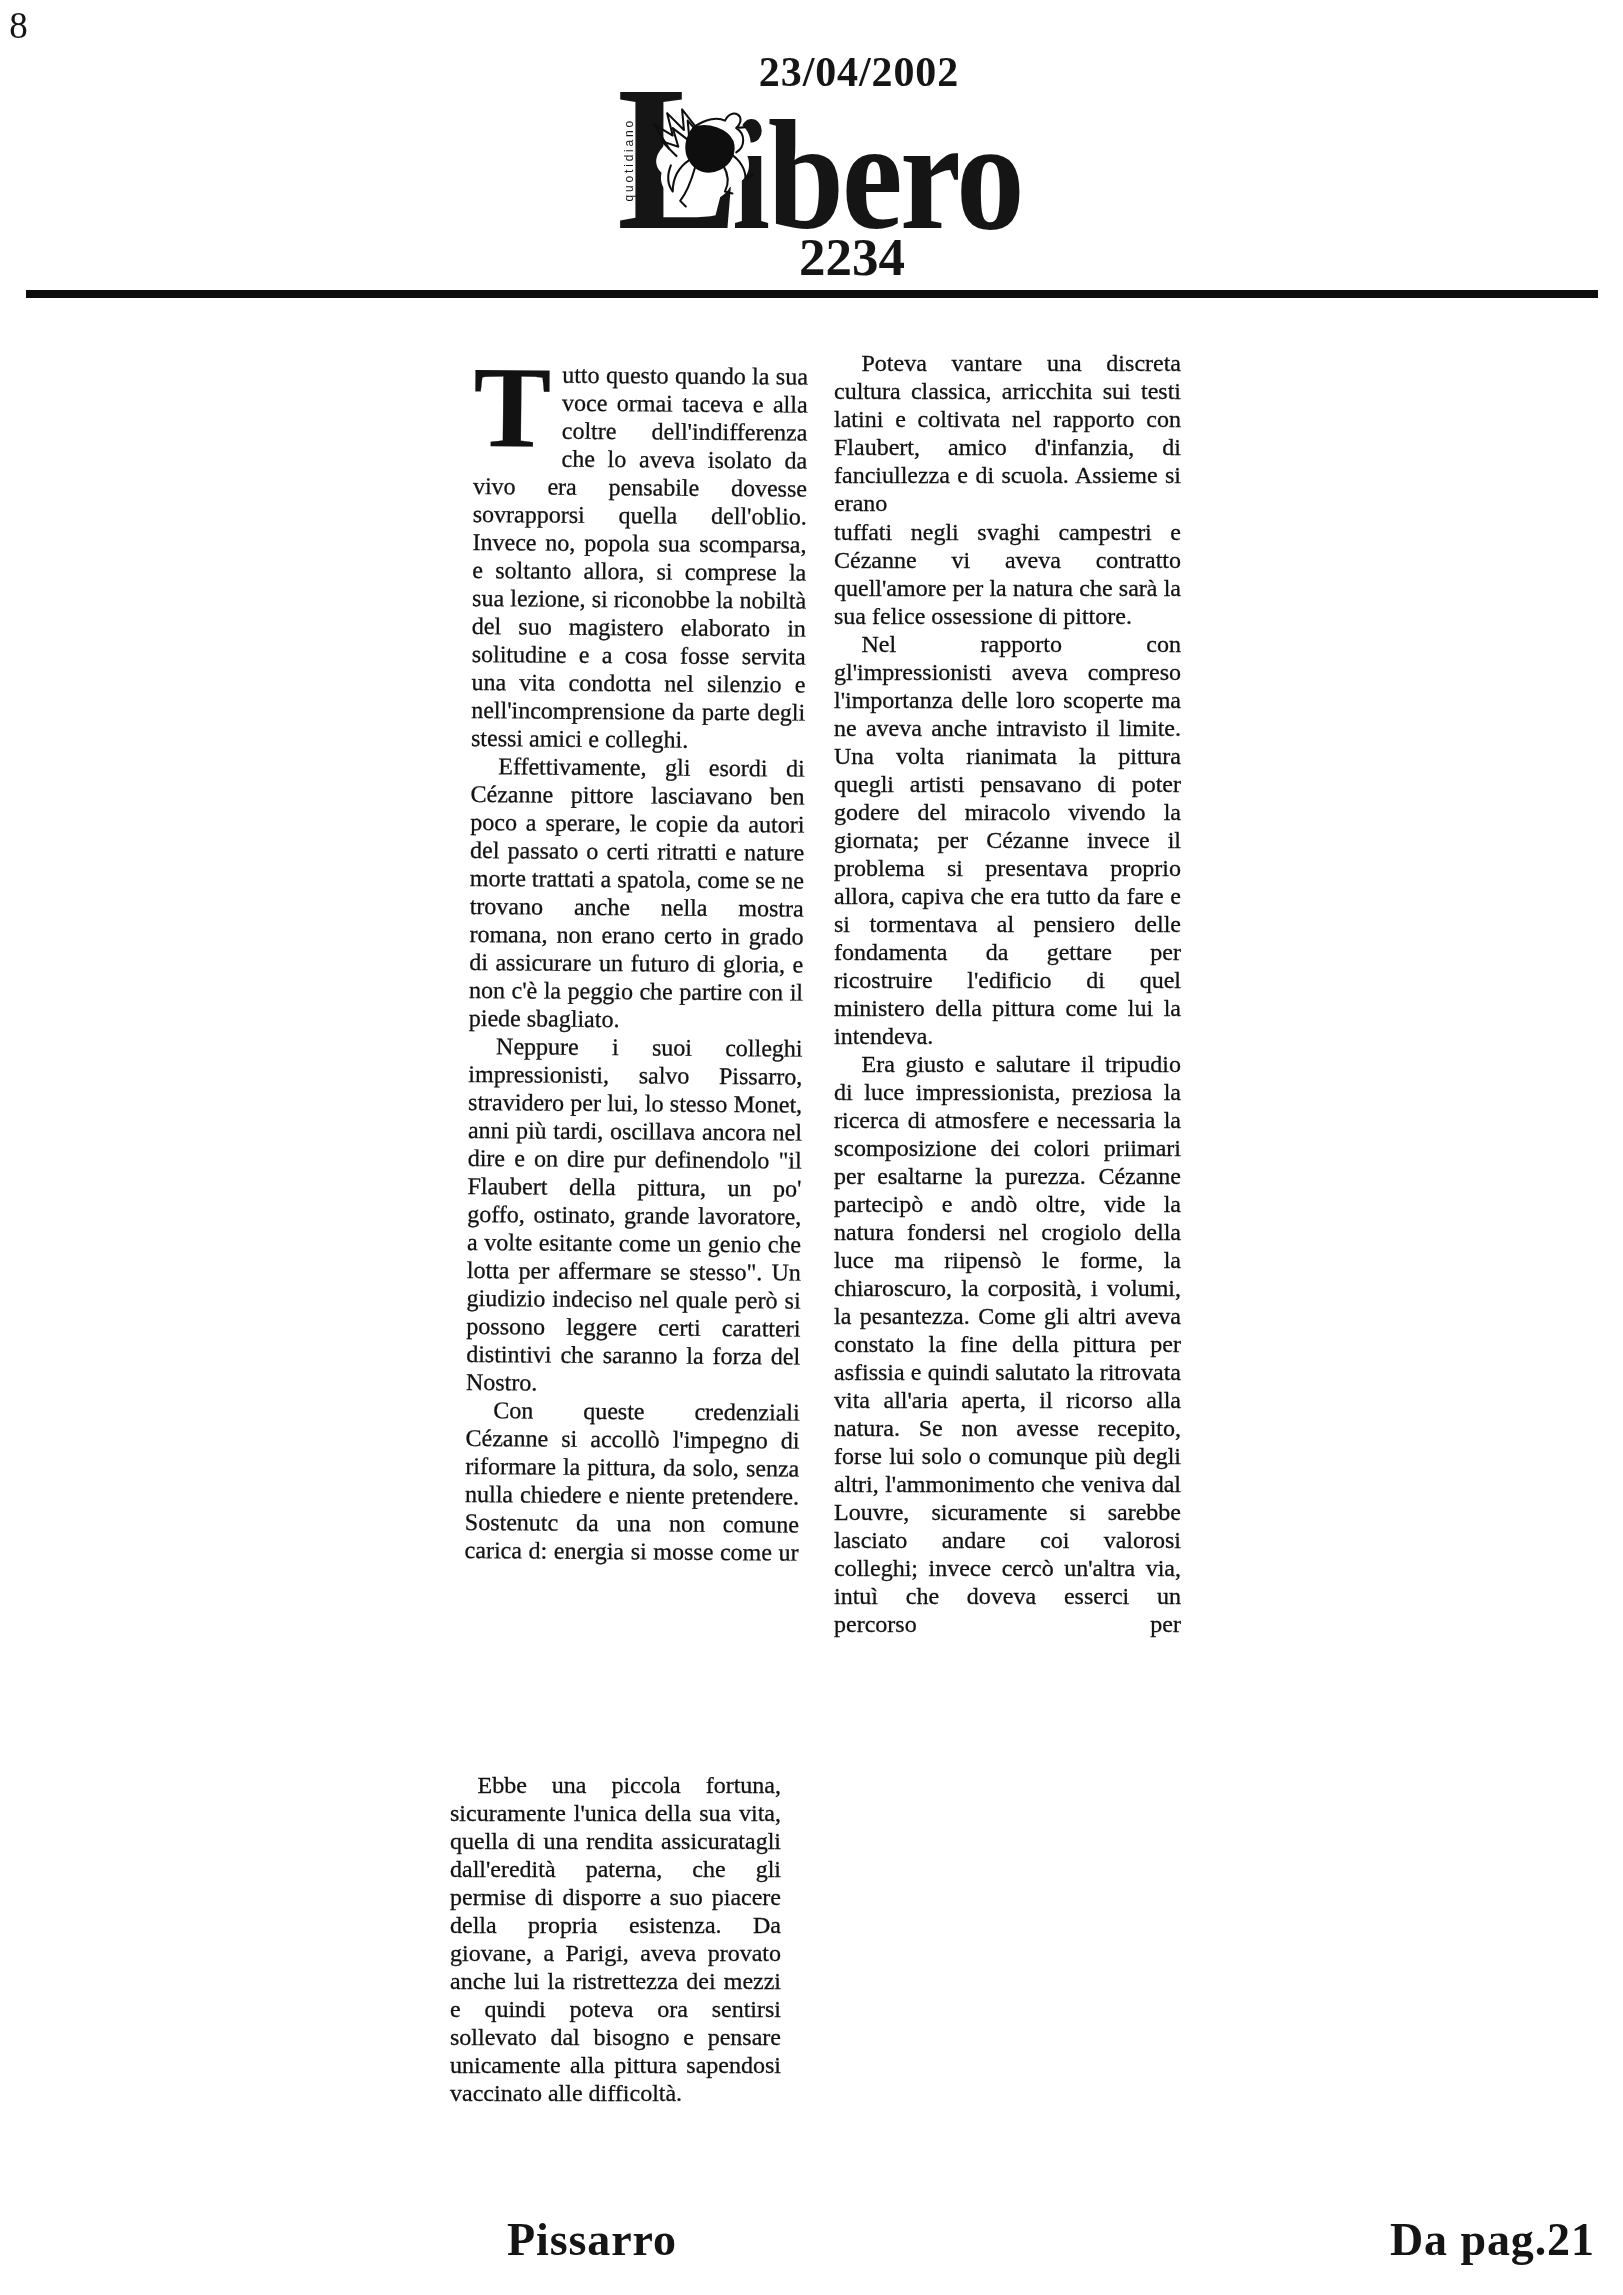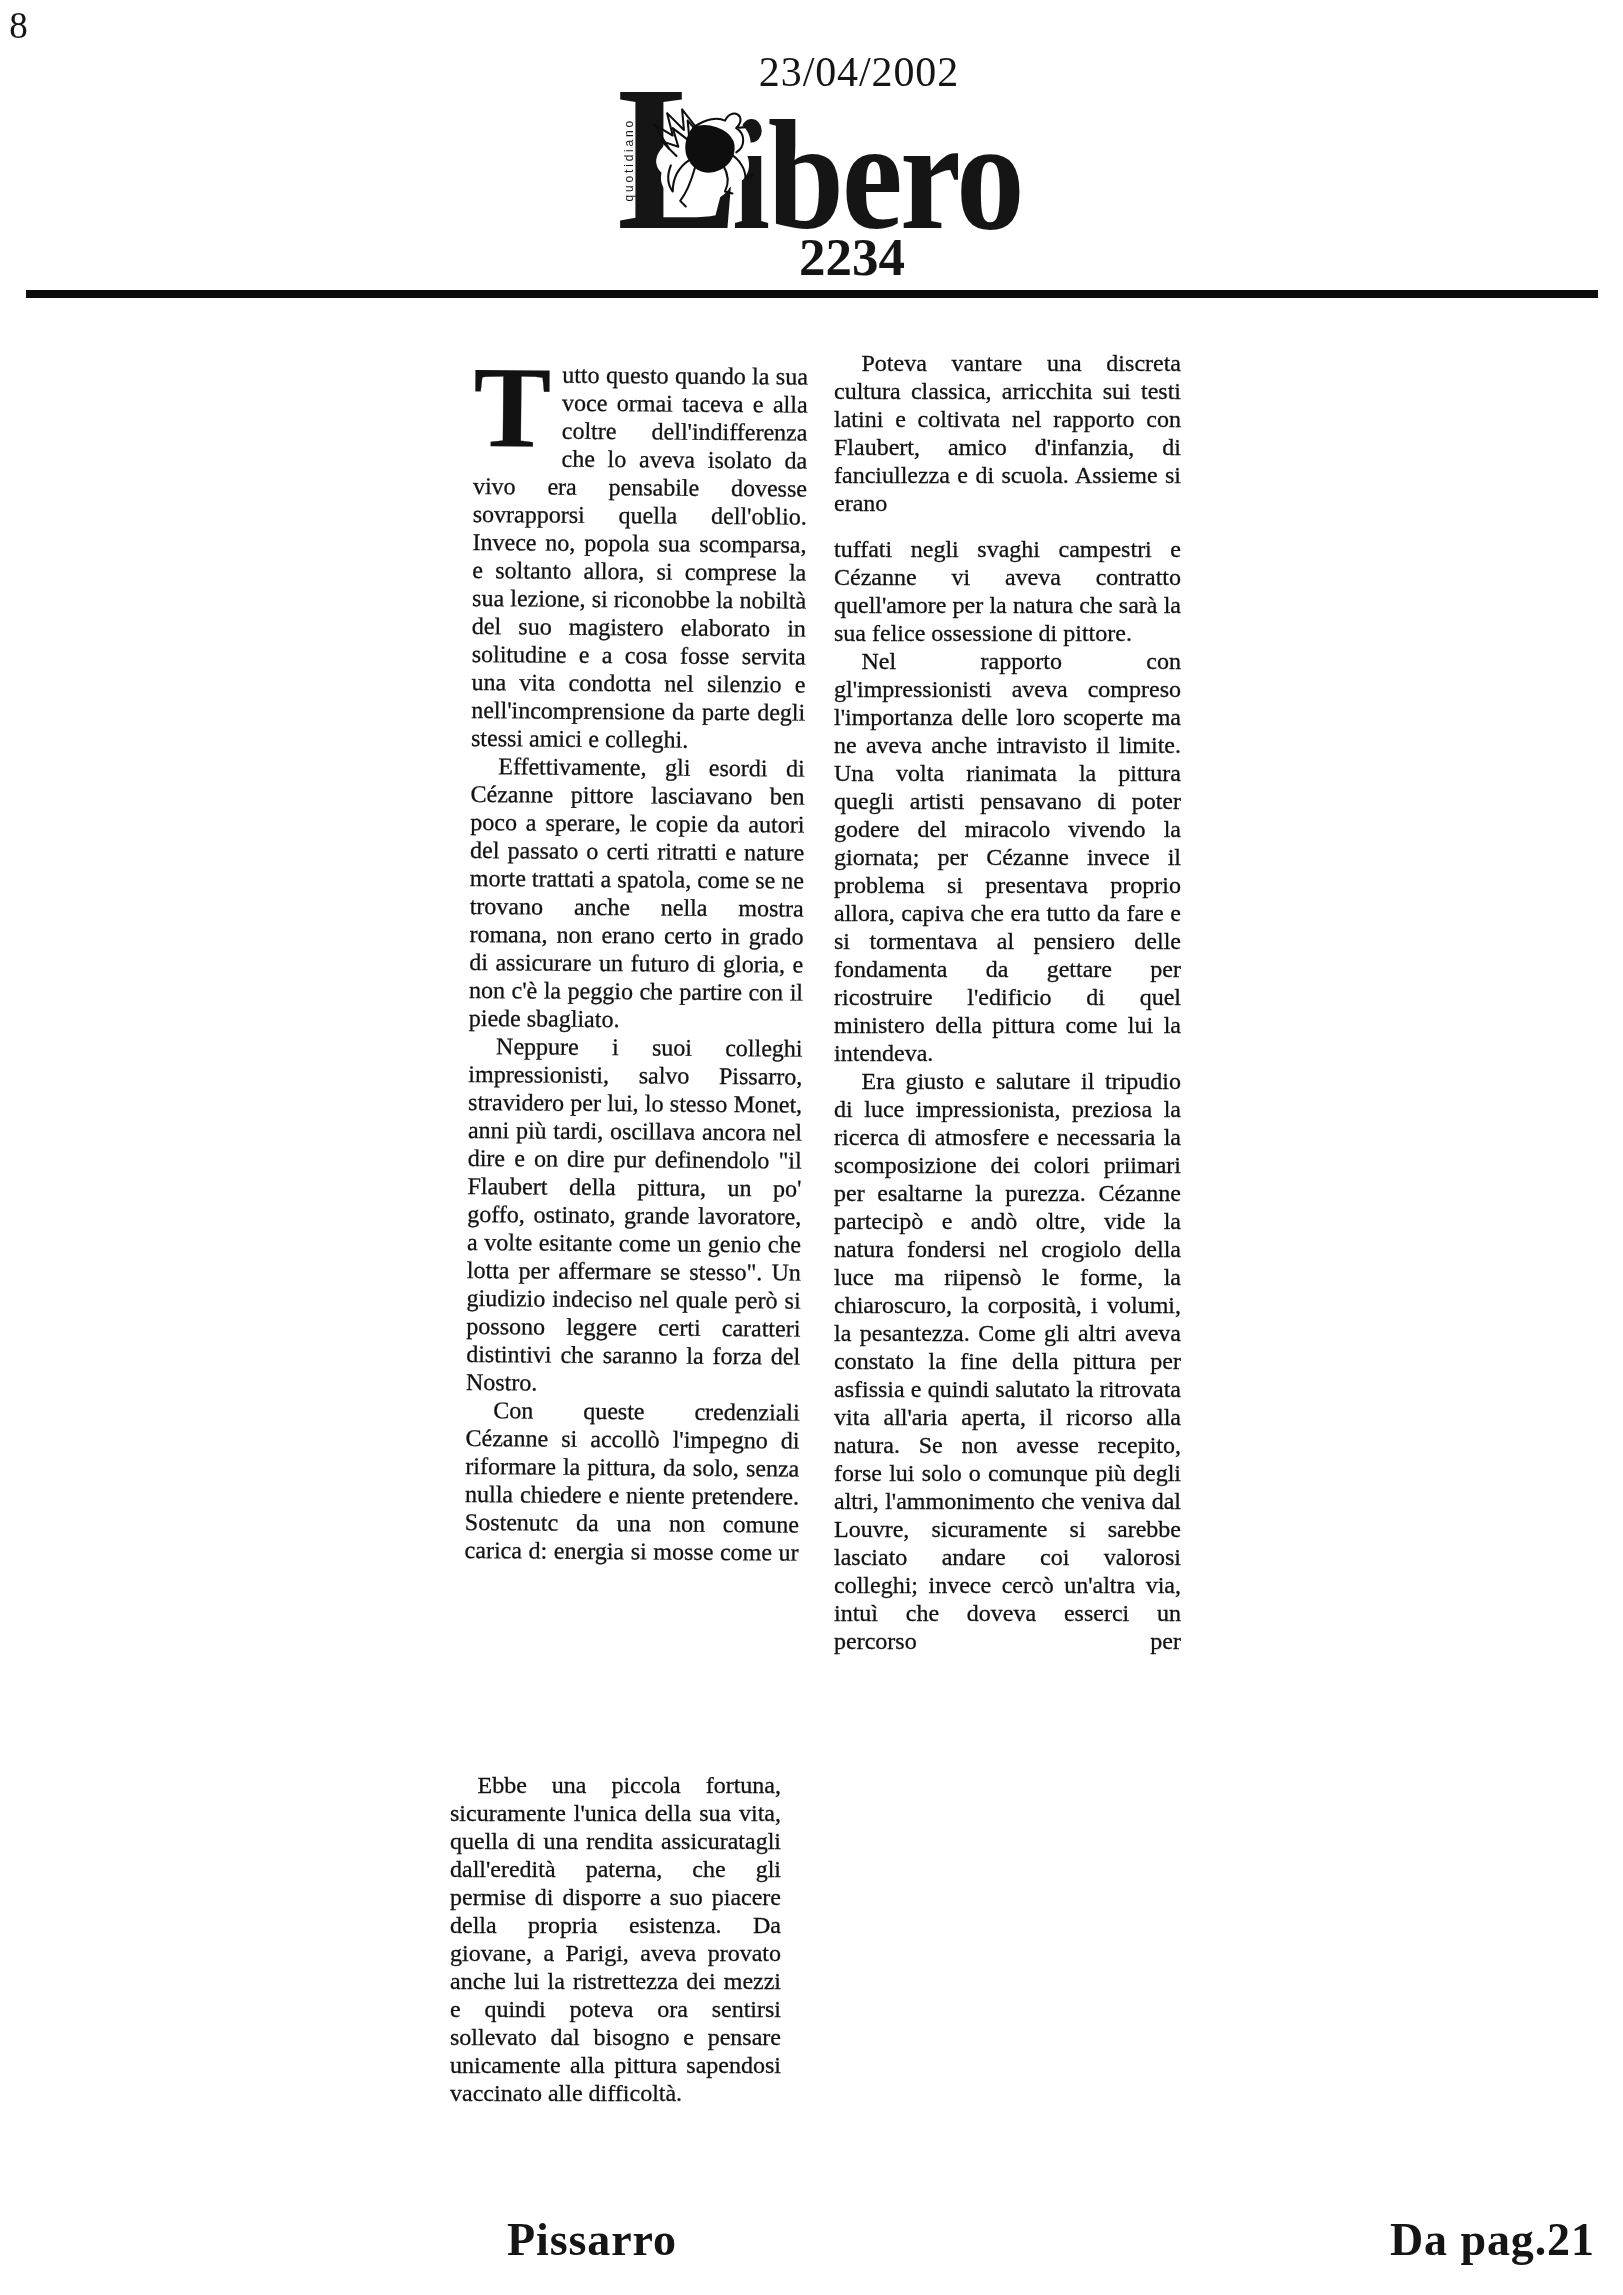--- a/index.html
+++ b/index.html
@@ -3,38 +3,38 @@
 <meta charset="utf-8">
 <style>
   html,body{margin:0;padding:0;}
   body{
     width:1624px;height:2296px;position:relative;background:#ffffff;
     font-family:"Liberation Serif", serif;color:#151515;overflow:hidden;
   }
   .abs{position:absolute;}
   
   #page-number{left:9.2px;top:7.3px;font-size:37px;line-height:1;}
-  #header-date{left:859px;top:51px;transform:translateX(-50%);font-size:42px;font-weight:normal;letter-spacing:0.9px;line-height:1;}
+  #header-date{left:859px;top:51px;transform:translateX(-50%);font-size:42px;font-weight:bold;letter-spacing:0.9px;line-height:1;}
   #masthead{left:617px;top:55px;transform:scaleX(0.88);transform-origin:0 0;white-space:nowrap;font-weight:bold;line-height:1;}
   #logo-initial{font-size:207px;line-height:1;letter-spacing:-7.3px;}
   #logo-rest{font-size:156px;letter-spacing:-2.8px;}
   #tagline{left:622px;top:118px;writing-mode:vertical-rl;transform:rotate(180deg);
     font-family:"Liberation Sans", sans-serif;font-size:12px;letter-spacing:2.8px;color:#171717;z-index:3;}
   #issue-number{left:852px;top:231px;transform:translateX(-50%);font-size:53px;font-weight:bold;line-height:1;}
   #header-rule{left:26px;top:290px;width:1572px;height:8.3px;background:#0d0d0d;}
   #pegasus{left:641px;top:105px;width:140px;height:118px;z-index:2;}
   
   .newsprint{font-size:24px;line-height:28px;text-align:justify;color:#121212;-webkit-text-stroke:0.3px #121212;}
   .newsprint p{margin:0;}
   .ind{text-indent:27.5px;}
   .just-last{text-align-last:justify;}
   #col1{left:474px;top:360px;width:334px;transform:rotate(0.45deg);transform-origin:0 0;}
   #col1-bottom{left:450px;top:1771px;width:331px;}
   #col2{left:834px;top:349px;width:347px;}
-  #col2 .gap{margin-top:18px;}
+  #col2 .gap{margin-top:1px;}
   .dropcap{float:left;font-size:116px;line-height:83px;padding:5.5px 11px 0 0;font-weight:bold;text-indent:0;}
   
   #footer-section{left:507px;top:2217px;font-size:46px;font-weight:bold;line-height:1;letter-spacing:0.9px;}
   #footer-pageref{left:1390px;top:2217px;font-size:46px;font-weight:bold;line-height:1;letter-spacing:0.9px;}
 </style>
 </head>
 <body>
 
 <div class="abs" id="page-number">8</div>
 

